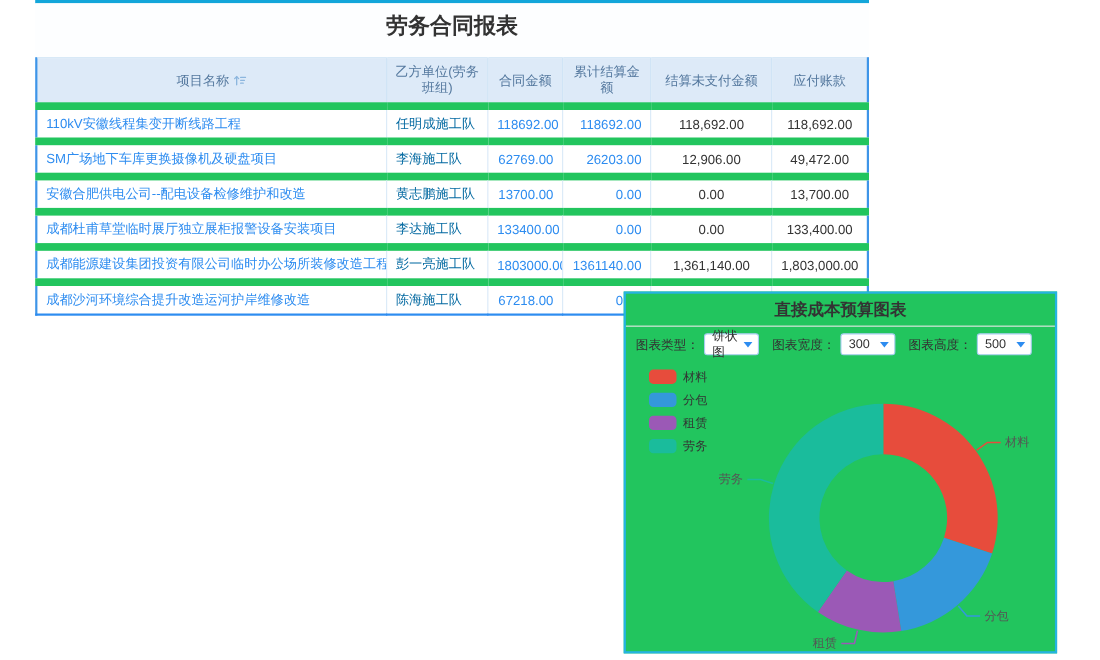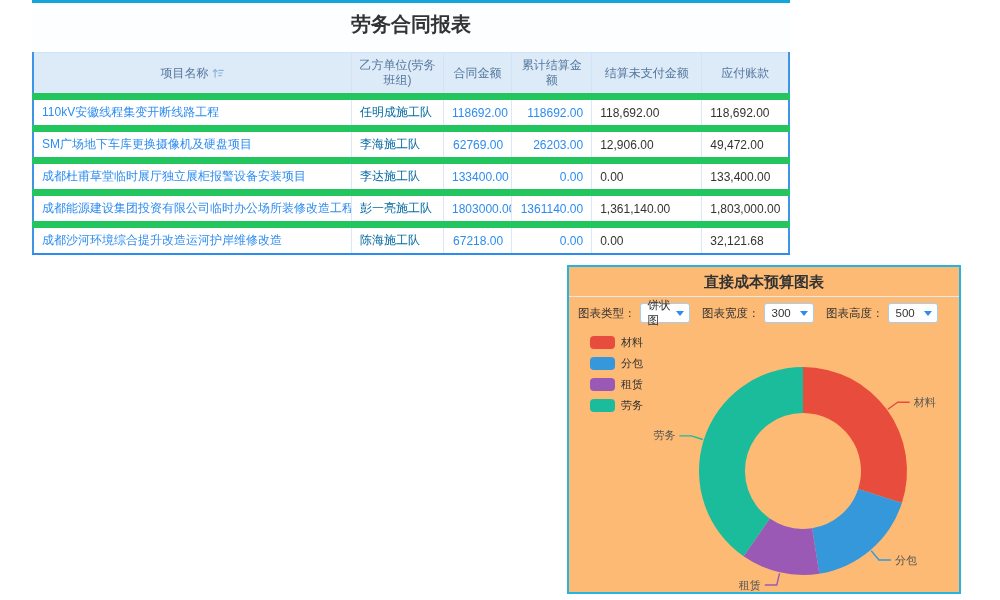--- a/index.html
+++ b/index.html
@@ -28,26 +28,26 @@
   table.report th:last-child{border-right:none;}
   table.report td{
     height:25px;font-size:12px;background:#fff;
     border-top:7px solid #22c55e;border-right:1px solid #d9e9f8;
     padding:0 8px;white-space:nowrap;overflow:hidden;vertical-align:middle;
   }
   table.report td:last-child{border-right:none;}
   td.c-project{color:#2d8cf0;text-align:left;}
   td.c-team{color:#0369a1;text-align:left;padding:0 2px;}
   td.c-amt-blue{color:#2d8cf0;text-align:right;}
-  td.c-amt-dark{color:#333;text-align:left;}
+  td.c-amt-dark{color:#333;text-align:center;}
   .sort-icon{display:inline-block;vertical-align:-2px;margin-left:4px;}
   
   .chart-card{
     position:absolute;left:567px;top:265px;width:390px;height:325px;
-    border:2px solid #25b3e2;background:#fdba74;
+    border:2px solid #25b3e2;background:#22c55e;
   }
   .chart-title{
     height:29px;line-height:30px;text-align:center;font-weight:bold;
     font-size:15px;color:#333;border-bottom:1px solid #e8e8e8;
   }
   .chart-controls{display:flex;align-items:center;height:32px;padding:0 9px;}
   .ctrl-label{font-size:11.5px;color:#333;white-space:nowrap;text-align:right;}
   .ctrl-select{
     width:66px;height:18px;border:1px solid #a6cdef;border-radius:3px;
     display:flex;align-items:center;justify-content:space-between;
@@ -110,20 +110,28 @@
         </tr>
         <tr>
           <td class="c-project">SM广场地下车库更换摄像机及硬盘项目</td>
           <td class="c-team">李海施工队</td>
           <td class="c-amt-blue">62769.00</td>
           <td class="c-amt-blue">26203.00</td>
           <td class="c-amt-dark">12,906.00</td>
           <td class="c-amt-dark">49,472.00</td>
         </tr>
         <tr>
+          <td class="c-project">安徽合肥供电公司--配电设备检修维护和改造</td>
+          <td class="c-team">黄志鹏施工队</td>
+          <td class="c-amt-blue">13700.00</td>
+          <td class="c-amt-blue">0.00</td>
+          <td class="c-amt-dark">0.00</td>
+          <td class="c-amt-dark">13,700.00</td>
+        </tr>
+        <tr>
           <td class="c-project">成都杜甫草堂临时展厅独立展柜报警设备安装项目</td>
           <td class="c-team">李达施工队</td>
           <td class="c-amt-blue">133400.00</td>
           <td class="c-amt-blue">0.00</td>
           <td class="c-amt-dark">0.00</td>
           <td class="c-amt-dark">133,400.00</td>
         </tr>
         <tr>
           <td class="c-project">成都能源建设集团投资有限公司临时办公场所装修改造工程EPC</td>
           <td class="c-team">彭一亮施工队</td>

